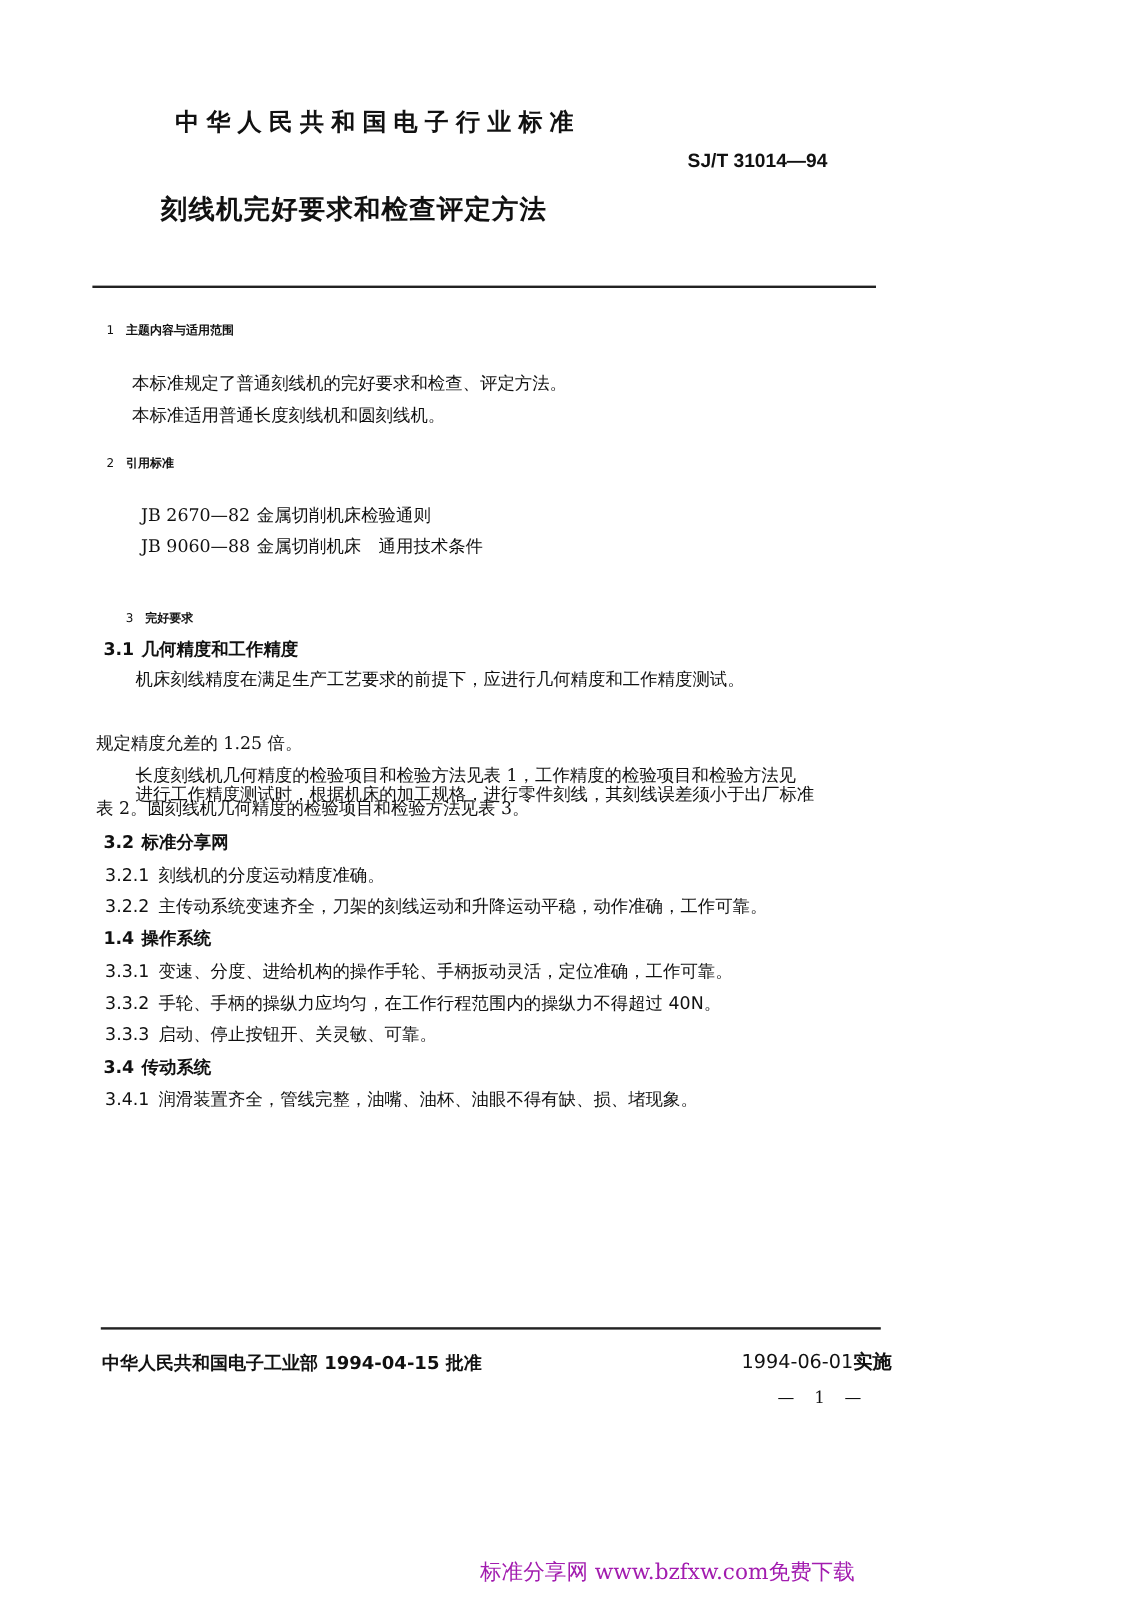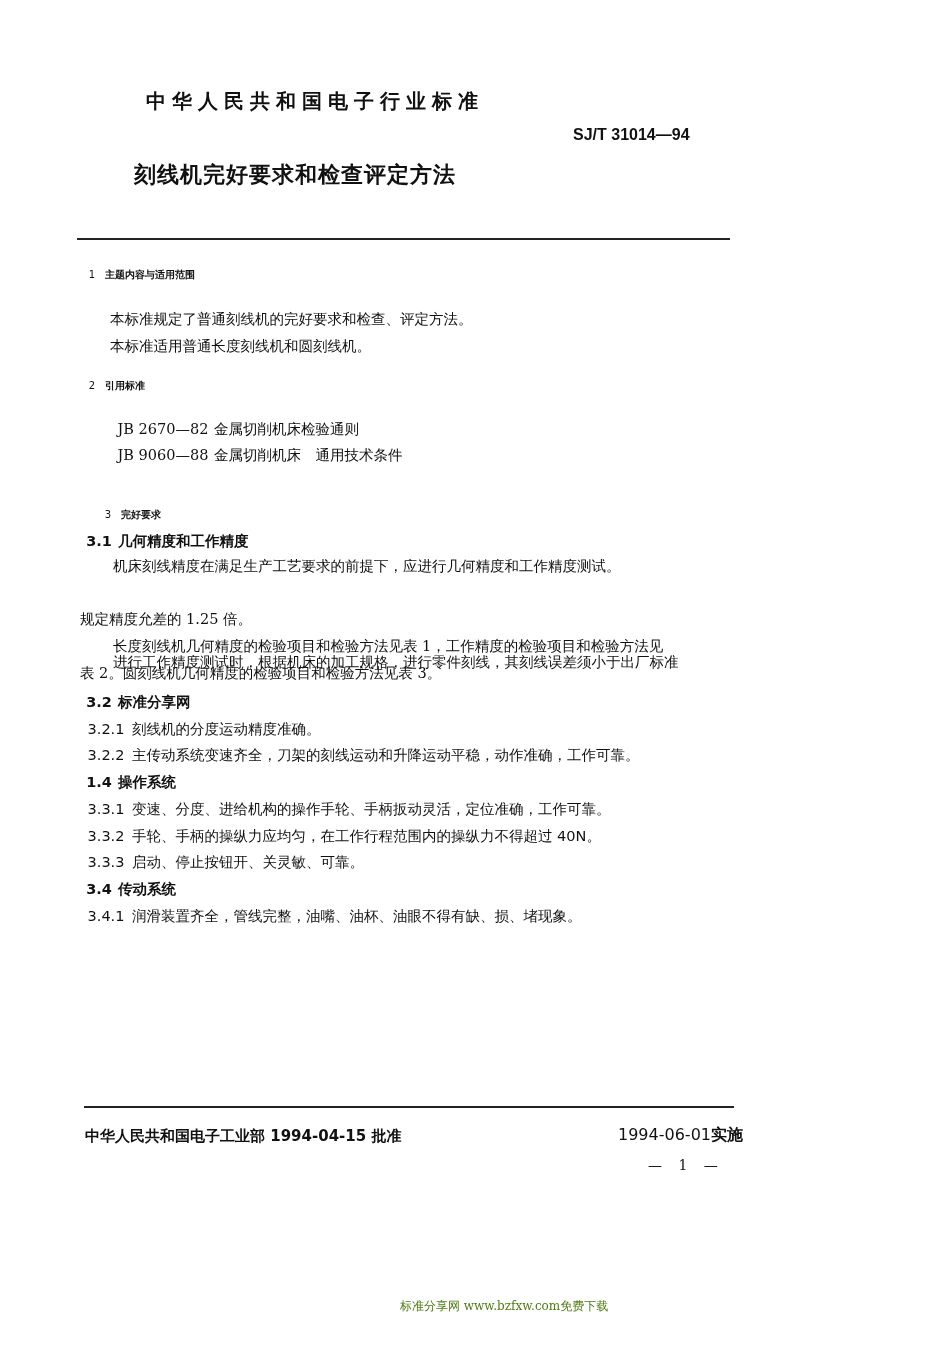--- a/index.html
+++ b/index.html
@@ -27,21 +27,21 @@
   .p { font-size: 14.5px; font-family: "DejaVu Serif", serif; }
   .h2 { font-size: 14.5px; font-family: "DejaVu Sans", sans-serif; font-weight: bold; }
   .h2 .num { display: inline-block; width: 38px; }
   .h3 { font-size: 14.5px; font-family: "DejaVu Sans", sans-serif; }
   .h3 .num { display: inline-block; width: 52px; }
   .ref .code { display: inline-block; width: 102px; }
   .footer-left { left: 85px; top: 1127px; font-size: 15px; font-weight: bold; font-family: "DejaVu Sans", sans-serif; }
   .footer-right { left: 618px; top: 1125px; font-size: 16px; font-family: "DejaVu Sans", sans-serif; }
   .footer-right b { font-weight: bold; }
   .page-num { left: 648px; top: 1157px; font-size: 14px; letter-spacing: 6px; }
-  .watermark { left: 400px; top: 1298px; font-size: 12px; color: #4d7c0f; font-family: "DejaVu Serif", serif; }
+  .watermark { left: 400px; top: 1298px; font-size: 18px; color: #a21caf; font-family: "DejaVu Serif", serif; }
 </style>
 </head>
 <body>
 
 <div class="abs header-title">中华人民共和国电子行业标准</div>
 <div class="abs std-code">SJ/T 31014—94</div>
 <div class="abs doc-title">刻线机完好要求和检查评定方法</div>
 <div class="rule" style="left:77px; top:238px; width:653px;"></div>
 
 <div class="abs h1" style="left:79px; top:268px;">

